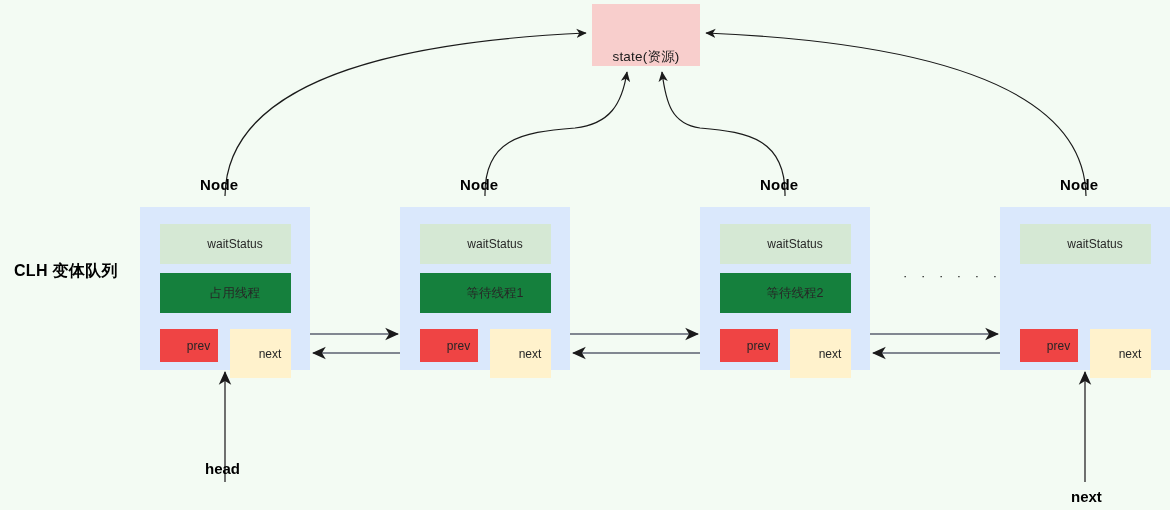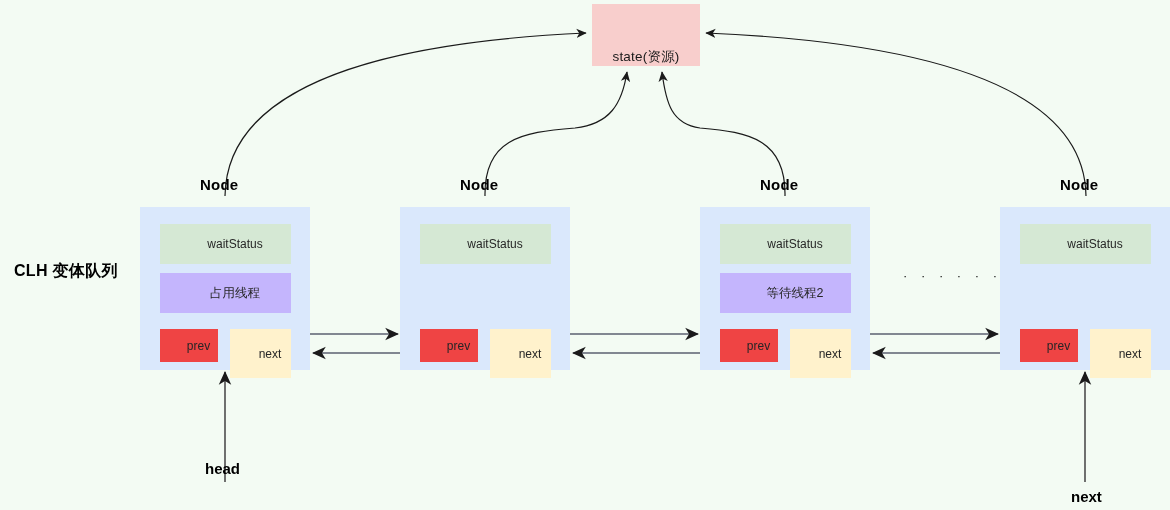--- a/index.html
+++ b/index.html
@@ -85,21 +85,21 @@
     top: 17px;
     width: 131px;
     height: 40px;
     background: #d5e8d4;
   }
   .cell-thread {
     left: 20px;
     top: 66px;
     width: 131px;
     height: 40px;
-    background: #c4b5fd;
+    background: #15803d;
     font-size: 12.5px;
   }
   .cell-prev {
     left: 20px;
     top: 122px;
     width: 58px;
     height: 33px;
     background: #ef4444;
   }
   .cell-next {
@@ -178,20 +178,21 @@
   <div class="node" style="left:140px;">
     <div class="cell cell-wait">waitStatus</div>
     <div class="cell cell-thread">占用线程</div>
     <div class="cell cell-prev">prev</div>
     <div class="cell cell-next">next</div>
   </div>
 
   <div class="node-title" style="left:460px;">Node</div>
   <div class="node" style="left:400px;">
     <div class="cell cell-wait">waitStatus</div>
+    <div class="cell cell-thread">等待线程1</div>
     <div class="cell cell-prev">prev</div>
     <div class="cell cell-next">next</div>
   </div>
 
   <div class="node-title" style="left:760px;">Node</div>
   <div class="node" style="left:700px;">
     <div class="cell cell-wait">waitStatus</div>
     <div class="cell cell-thread">等待线程2</div>
     <div class="cell cell-prev">prev</div>
     <div class="cell cell-next">next</div>

